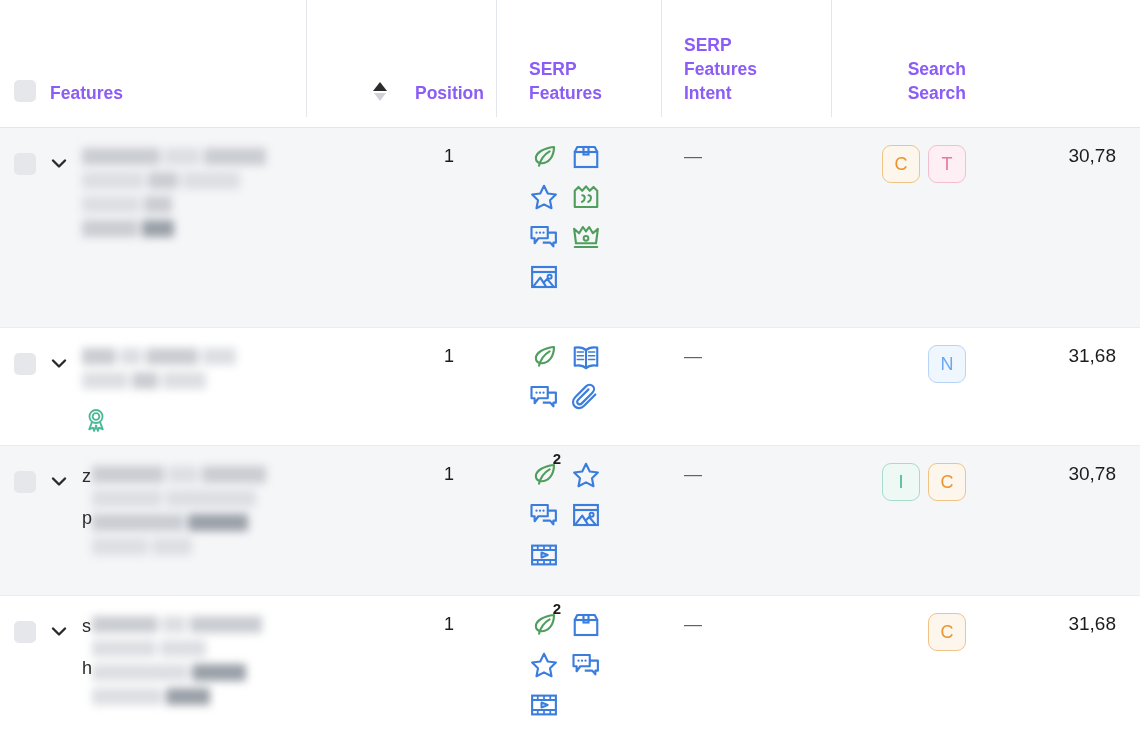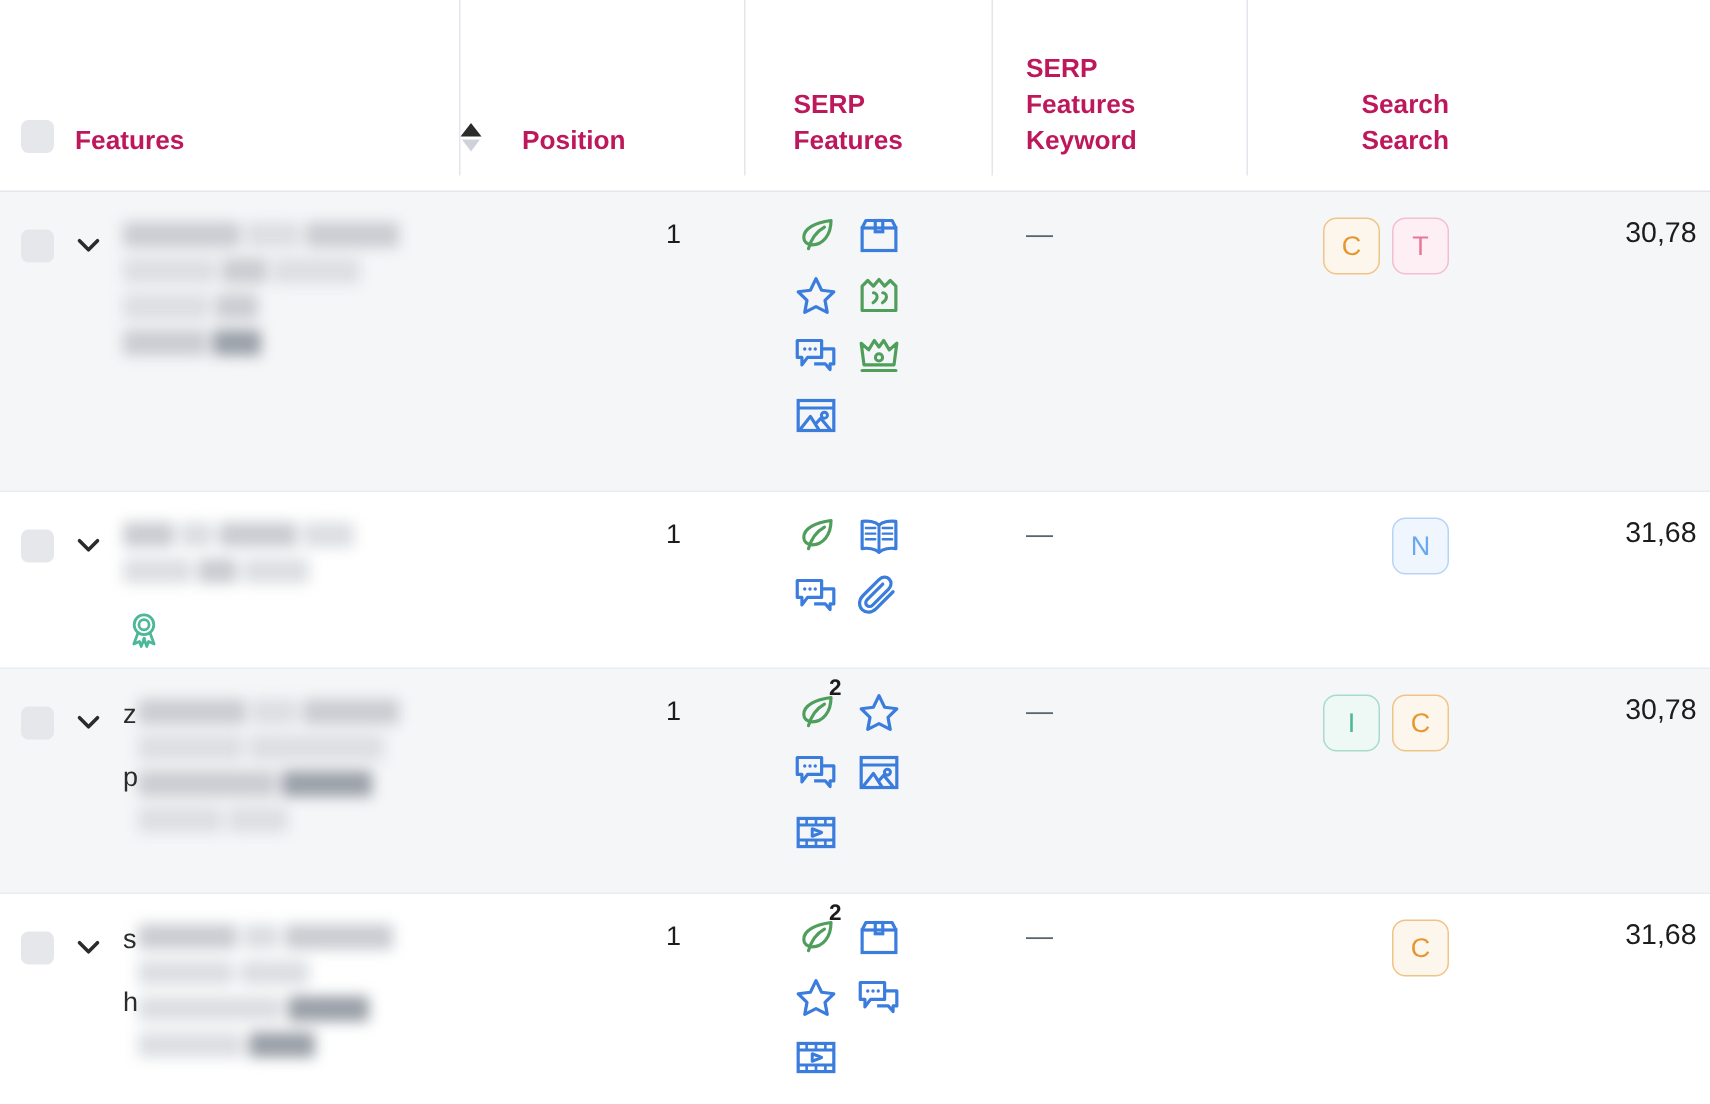--- a/index.html
+++ b/index.html
@@ -21,30 +21,30 @@
     border-bottom: 1px solid #e3e6eb;
     position: relative;
   }
   .th {
     height: 128px;
     display: flex;
     align-items: flex-end;
     font-weight: bold;
     font-size: 17.5px;
     line-height: 1.38;
-    color: #be185d;
+    color: #8b5cf6;
     padding-bottom: 22px;
     position: relative;
   }
   .th .vsep {
     position: absolute; left: 0; top: 0; bottom: 10px;
     width: 1px; background: #e3e6eb;
   }
   .th-keyword { width: 306px; padding-left: 14px; gap: 14px; align-items: flex-end; }
-  .th-position { width: 190px; padding-right: 12px; gap: 27px; }
+  .th-position { width: 190px; justify-content: flex-end; padding-right: 12px; gap: 27px; padding-left: 32px; }
   .th-serp     { width: 165px; padding-left: 33px; }
   .th-serpchg  { width: 170px; padding-left: 23px; }
   .th-intent   { width: 155px; justify-content: flex-end; padding-right: 20px; }
   .th-click    { width: 154px; justify-content: flex-end; padding-right: 9px; }
   .th-lines { display: block; text-align: left; }
   .th-intent .th-lines { }
 
   .hdr-checkbox {
     width: 22px; height: 22px; border-radius: 5px;
     background: #e5e7eb; flex: none; margin-bottom: 3px;
@@ -74,21 +74,21 @@
   .td { position: relative; padding-top: 16px; }
   .td-keyword { width: 306px; display: flex; padding-left: 14px; gap: 12px; }
   .td-position { width: 190px; display: flex; justify-content: flex-end;
                  padding-right: 42px; font-size: 18px; color: #1c1c1c; padding-top: 18px; }
   .td-serp { width: 165px; padding-left: 33px; padding-top: 14px; }
   .td-serpchg { width: 170px; padding-left: 23px; padding-top: 18px;
                 font-size: 18px; color: #5a6570; }
   .td-intent { width: 155px; display: flex; justify-content: flex-end;
                padding-right: 20px; gap: 8px; padding-top: 17px; }
   .td-click { width: 154px; display: flex; justify-content: flex-end;
-              padding-right: 9px; font-size: 19px; color: #1c1c1c; padding-top: 17px; }
+              padding-right: 24px; font-size: 19px; color: #1c1c1c; padding-top: 17px; }
 
   .row-checkbox {
     width: 22px; height: 22px; border-radius: 5px; background: #e5e7eb;
     flex: none; margin-top: 9px;
   }
   .chevron { width: 22px; height: 22px; flex: none; margin-top: 8px; }
 
   
   .kw-wrap { position: relative; flex: 1; padding-top: 4px; }
   .kw-blur { position: relative; filter: blur(4.5px); }
@@ -155,21 +155,21 @@
         <div>SERP</div>
         <div>Features</div>
       </div>
     </div>
 
     <div class="th th-serpchg">
       <div class="vsep"></div>
       <div class="th-lines">
         <div>SERP</div>
         <div>Features</div>
-        <div>Keyword</div>
+        <div>Intent</div>
       </div>
     </div>
 
     <div class="th th-intent">
       <div class="vsep"></div>
       <div class="th-lines">
         <div>Search</div>
         <div>Search</div>
       </div>
     </div>

